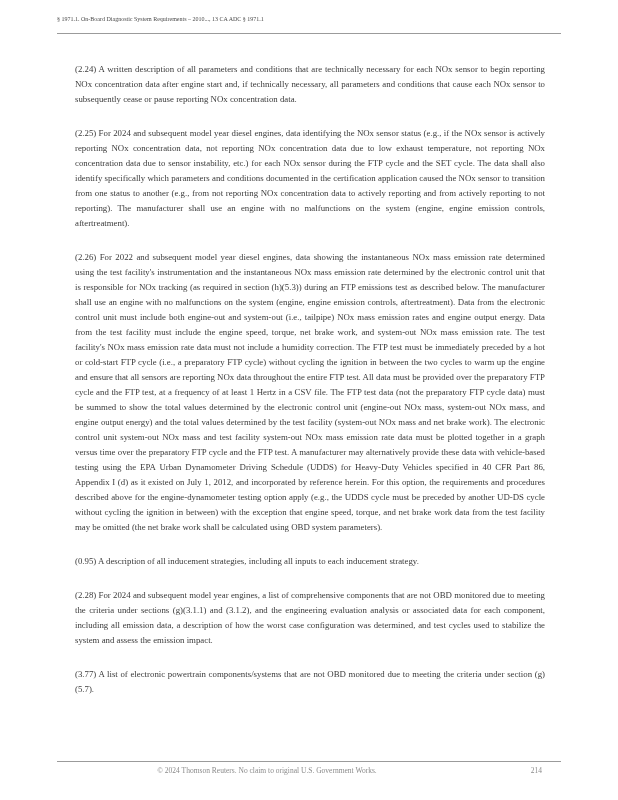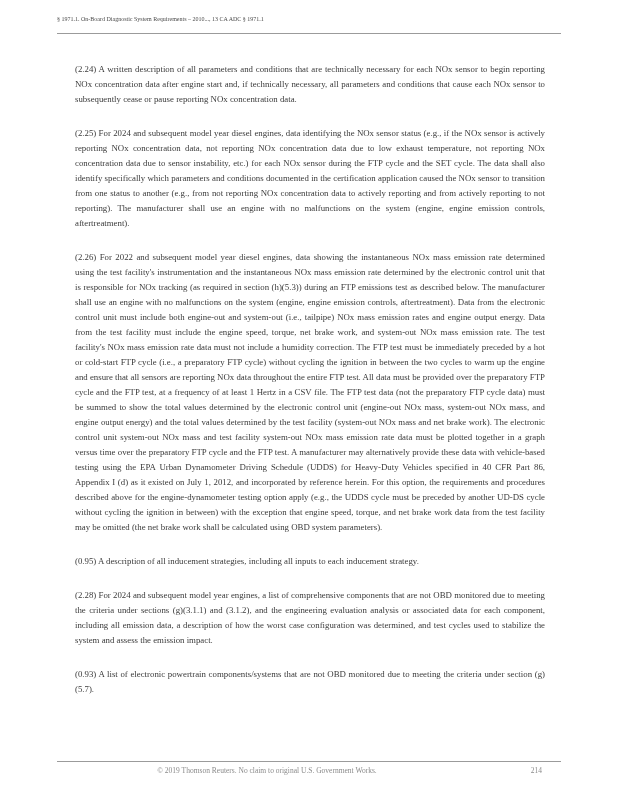--- a/index.html
+++ b/index.html
@@ -72,22 +72,22 @@
   <div class="header-cite">§ 1971.1. On-Board Diagnostic System Requirements – 2010..., 13 CA ADC § 1971.1</div>
 
   <hr class="rule rule-top">
 
   <div class="body-text">
     <p>(2.24) A written description of all parameters and conditions that are technically necessary for each NOx sensor to begin reporting NOx concentration data after engine start and, if technically necessary, all parameters and conditions that cause each NOx sensor to subsequently cease or pause reporting NOx concentration data.</p>
     <p>(2.25) For 2024 and subsequent model year diesel engines, data identifying the NOx sensor status (e.g., if the NOx sensor is actively reporting NOx concentration data, not reporting NOx concentration data due to low exhaust temperature, not reporting NOx concentration data due to sensor instability, etc.) for each NOx sensor during the FTP cycle and the SET cycle. The data shall also identify specifically which parameters and conditions documented in the certification application caused the NOx sensor to transition from one status to another (e.g., from not reporting NOx concentration data to actively reporting and from actively reporting to not reporting). The manufacturer shall use an engine with no malfunctions on the system (engine, engine emission controls, aftertreatment).</p>
     <p>(2.26) For 2022 and subsequent model year diesel engines, data showing the instantaneous NOx mass emission rate determined using the test facility's instrumentation and the instantaneous NOx mass emission rate determined by the electronic control unit that is responsible for NOx tracking (as required in section (h)(5.3)) during an FTP emissions test as described below. The manufacturer shall use an engine with no malfunctions on the system (engine, engine emission controls, aftertreatment). Data from the electronic control unit must include both engine-out and system-out (i.e., tailpipe) NOx mass emission rates and engine output energy. Data from the test facility must include the engine speed, torque, net brake work, and system-out NOx mass emission rate. The test facility's NOx mass emission rate data must not include a humidity correction. The FTP test must be immediately preceded by a hot or cold-start FTP cycle (i.e., a preparatory FTP cycle) without cycling the ignition in between the two cycles to warm up the engine and ensure that all sensors are reporting NOx data throughout the entire FTP test. All data must be provided over the preparatory FTP cycle and the FTP test, at a frequency of at least 1 Hertz in a CSV file. The FTP test data (not the preparatory FTP cycle data) must be summed to show the total values determined by the electronic control unit (engine-out NOx mass, system-out NOx mass, and engine output energy) and the total values determined by the test facility (system-out NOx mass and net brake work). The electronic control unit system-out NOx mass and test facility system-out NOx mass emission rate data must be plotted together in a graph versus time over the preparatory FTP cycle and the FTP test. A manufacturer may alternatively provide these data with vehicle-based testing using the EPA Urban Dynamometer Driving Schedule (UDDS) for Heavy-Duty Vehicles specified in  40 CFR Part 86, Appendix I (d) as it existed on July 1, 2012, and incorporated by reference herein. For this option, the requirements and procedures described above for the engine-dynamometer testing option apply (e.g., the UDDS cycle must be preceded by another UD-DS cycle without cycling the ignition in between) with the exception that engine speed, torque, and net brake work data from the test facility may be omitted (the net brake work shall be calculated using OBD system parameters).</p>
     <p>(0.95) A description of all inducement strategies, including all inputs to each inducement strategy.</p>
     <p>(2.28) For 2024 and subsequent model year engines, a list of comprehensive components that are not OBD monitored due to meeting the criteria under sections (g)(3.1.1) and (3.1.2), and the engineering evaluation analysis or associated data for each component, including all emission data, a description of how the worst case configuration was determined, and test cycles used to stabilize the system and assess the emission impact.</p>
-    <p>(0.93) A list of electronic powertrain components/systems that are not OBD monitored due to meeting the criteria under section (g)(5.7).</p>
+    <p>(3.77) A list of electronic powertrain components/systems that are not OBD monitored due to meeting the criteria under section (g)(5.7).</p>
   </div>
 
   <hr class="rule rule-bottom">
 
-  <div class="footer-copy">© 2019 Thomson Reuters. No claim to original U.S. Government Works.</div>
+  <div class="footer-copy">© 2024 Thomson Reuters. No claim to original U.S. Government Works.</div>
 
   <div class="footer-page">214</div>
 
 </div>
 
 </body></html>

